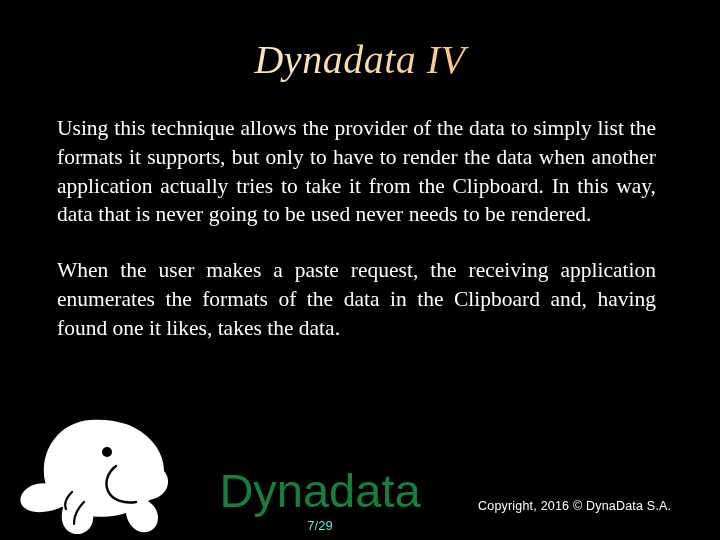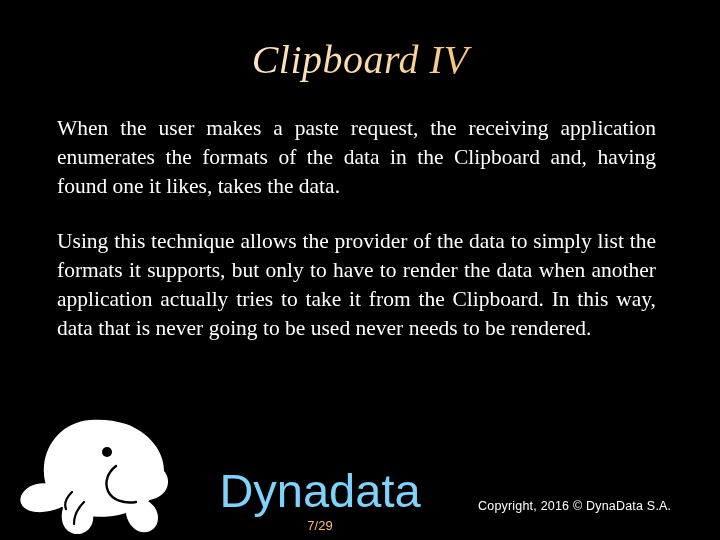--- a/index.html
+++ b/index.html
@@ -87,54 +87,54 @@
     left: 198px;
     top: 466px;
     width: 244px;
     text-align: center;
   }
   .brand-name {
     font-family: "Liberation Sans", sans-serif;
     font-size: 47px;
     line-height: 50px;
     font-weight: 400;
-    color: #7dd3fc;
+    color: #15803d;
     letter-spacing: 0px;
     white-space: nowrap;
   }
   .page-number {
     margin-top: 2px;
     font-family: "Liberation Sans", sans-serif;
     font-size: 13px;
     line-height: 15px;
-    color: #fdba74;
+    color: #5eead4;
   }
 
   .copyright {
     position: absolute;
     left: 478px;
     top: 499px;
     font-family: "Liberation Sans", sans-serif;
     font-size: 12.5px;
     line-height: 15px;
     color: #ffffff;
     letter-spacing: 0.2px;
     white-space: nowrap;
   }
 </style>
 </head>
 <body>
 
 <div class="slide">
 
-  <div class="title">Clipboard IV</div>
+  <div class="title">Dynadata IV</div>
 
   <div class="body-block">
+    <p class="para">Using this technique allows the provider of the data to simply list the formats it supports, but only to have to render the data when another application actually tries to take it from the Clipboard. In this way, data that is never going to be used never needs to be rendered.</p>
     <p class="para">When the user makes a paste request, the receiving application enumerates the formats of the data in the Clipboard and, having found one it likes, takes the data.</p>
-    <p class="para">Using this technique allows the provider of the data to simply list the formats it supports, but only to have to render the data when another application actually tries to take it from the Clipboard. In this way, data that is never going to be used never needs to be rendered.</p>
   </div>
 
   <div class="logo-mark">
     <svg viewBox="0 0 178 122" xmlns="http://www.w3.org/2000/svg" aria-hidden="true">
       <g fill="#ffffff">
 
         <path d="M46 72 C30 66 16 70 10 80 C5 89 12 97 24 98 C37 99 52 94 60 86 C63 83 60 76 46 72 Z"></path>
 
         <path d="M78 6 C52 8 34 28 32 52 C30 74 42 92 62 99 C80 105 104 104 122 96
                  C140 88 152 74 152 57 C152 36 136 18 114 10 C102 6 90 5 78 6 Z"></path>

